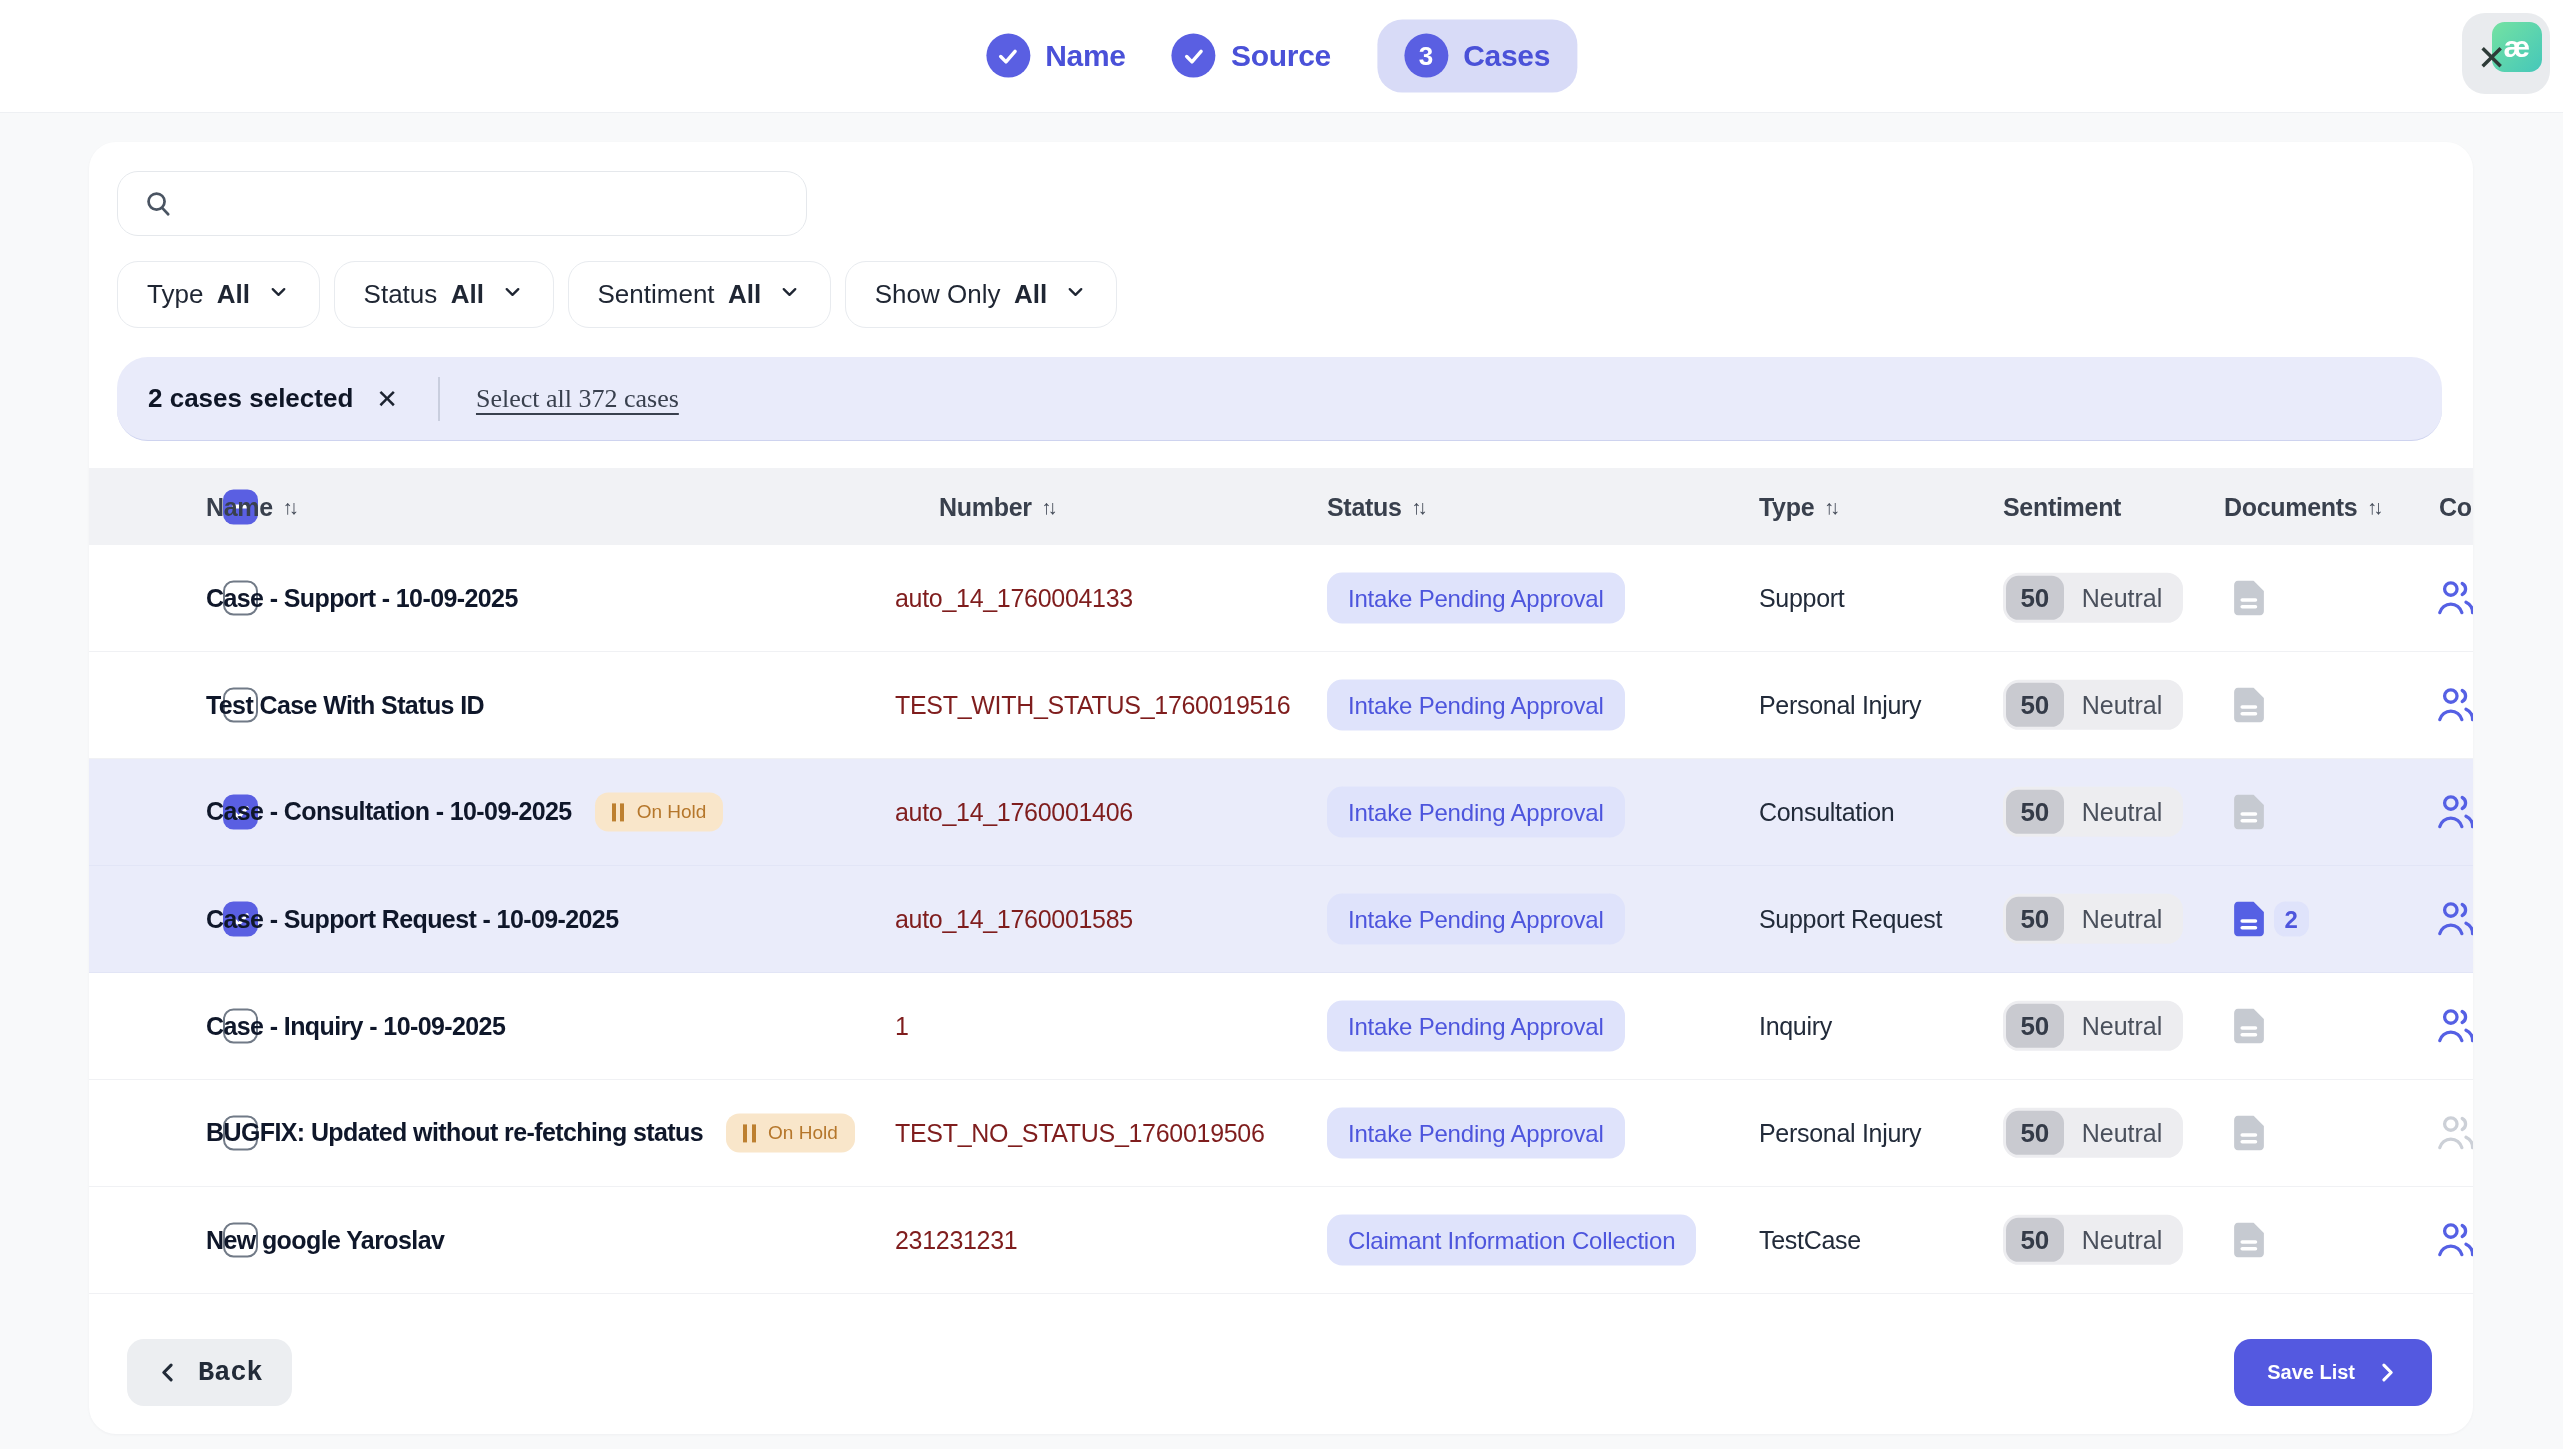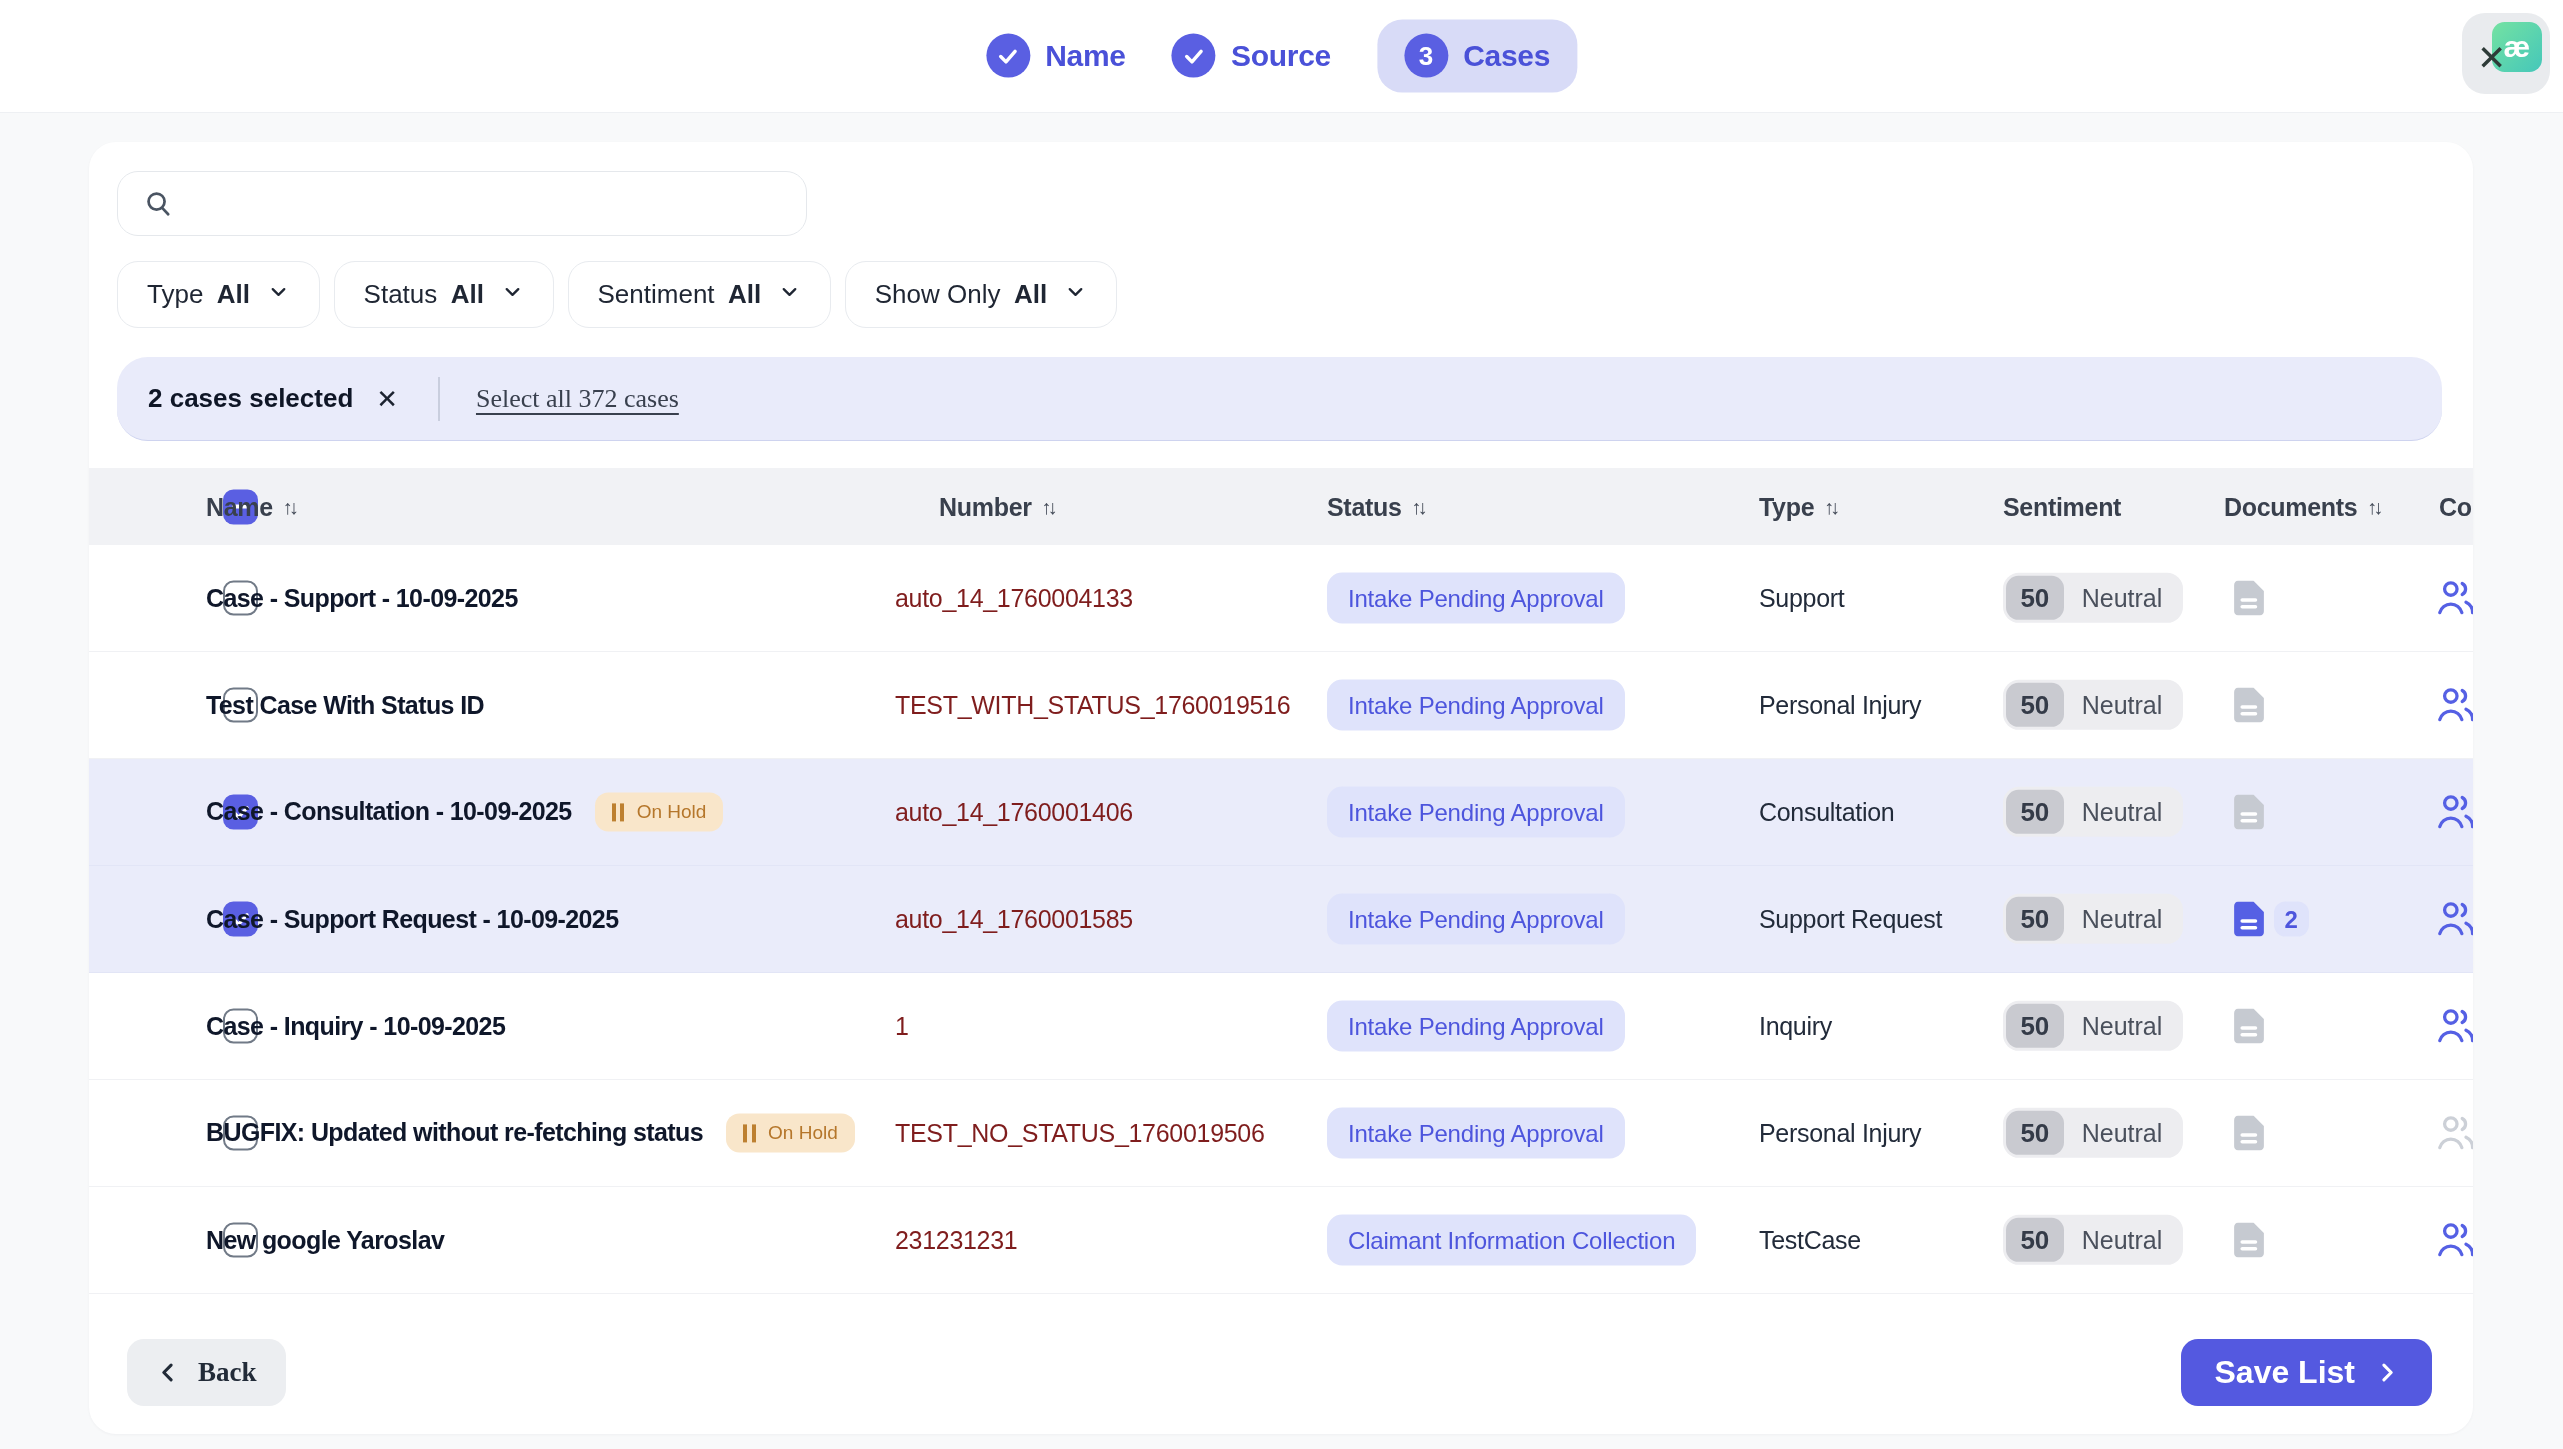--- a/index.html
+++ b/index.html
@@ -79,22 +79,22 @@
   .s-label{padding:6.7px 18px;font-size:25px;color:#4a505c;}
   .c-docs{left:2145px;display:flex;align-items:center;gap:9.6px;}
   .doc-icon{color:#c6cad1;display:flex;}
   .doc-icon.has{color:#5560e4;}
   .doc-badge{width:35px;height:35px;border-radius:11.5px;background:var(--badge-bg);color:var(--primary-text);font-size:24px;font-weight:700;display:flex;align-items:center;justify-content:center;}
   .c-contacts{left:2346px;display:flex;}
   .people-icon{color:#5560e4;display:flex;}
   .people-icon.inactive{color:#ccd0d7;}
 
   
-  .btn-back{position:absolute;left:38px;top:1197px;height:67px;border:none;border-radius:17px;background:#eceef1;display:flex;align-items:center;gap:17px;padding:0 29px;font-family:Liberation Serif, serif;font-size:27px;font-weight:700;color:#222b38;cursor:pointer;}
-  .btn-save{position:absolute;right:41px;top:1197px;height:67px;border:none;border-radius:17px;background:#5459e0;display:flex;align-items:center;gap:19px;padding:0 33px;font-family:inherit;font-size:32px;font-weight:700;color:#fff;cursor:pointer;}
+  .btn-back{position:absolute;left:38px;top:1197px;height:67px;border:none;border-radius:17px;background:#eceef1;display:flex;align-items:center;gap:17px;padding:0 29px;font-family:Liberation Mono, monospace;font-size:27px;font-weight:700;color:#222b38;cursor:pointer;}
+  .btn-save{position:absolute;right:41px;top:1197px;height:67px;border:none;border-radius:17px;background:#5459e0;display:flex;align-items:center;gap:19px;padding:0 33px;font-family:inherit;font-size:20px;font-weight:700;color:#fff;cursor:pointer;}
 </style>
 </head>
 <body>
 
 <div class="topbar">
   <div class="stepper">
     <div class="step">
       <span class="step-circle">
         <svg width="23" height="23" viewBox="0 0 24 24" fill="none" stroke="#fff" stroke-width="3.6" stroke-linecap="round" stroke-linejoin="round">
             <path d="M4.5 12.5 L10 18 L19.5 7"></path>

